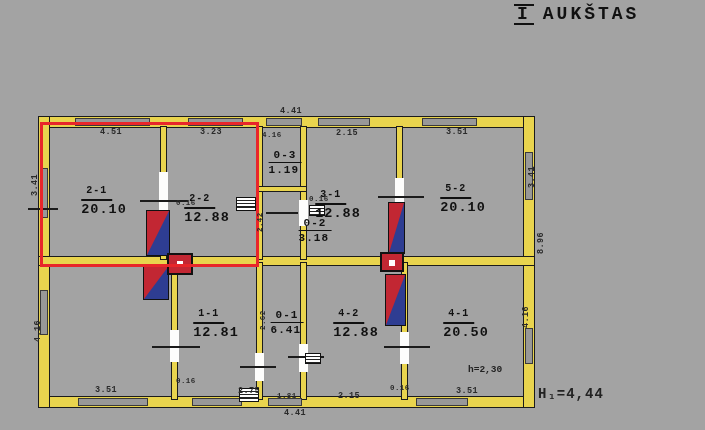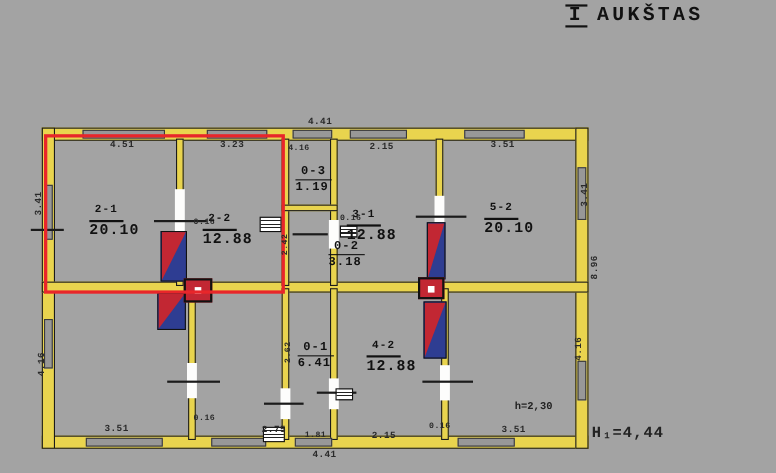--- a/index.html
+++ b/index.html
@@ -141,27 +141,35 @@
     <div class="rarea">3.18</div>
   </div>
   <div class="room" style="left:338px;top:184px;">
     <div class="rid">3-1</div>
     <div class="rarea">12.88</div>
   </div>
   <div class="room" style="left:463px;top:178px;">
     <div class="rid">5-2</div>
     <div class="rarea">20.10</div>
   </div>
+  <div class="room" style="left:216px;top:303px;">
+    <div class="rid">1-1</div>
+    <div class="rarea">12.81</div>
+  </div>
   <div class="room sm" style="left:287px;top:305px;">
     <div class="rid">0-1</div>
     <div class="rarea">6.41</div>
   </div>
   <div class="room" style="left:356px;top:303px;">
     <div class="rid">4-2</div>
     <div class="rarea">12.88</div>
+  </div>
+  <div class="room" style="left:466px;top:303px;">
+    <div class="rid">4-1</div>
+    <div class="rarea">20.50</div>
   </div>
 
   <div class="dim" style="left:100px;top:127px;">4.51</div>
   <div class="dim" style="left:200px;top:127px;">3.23</div>
   <div class="dim" style="left:280px;top:106px;">4.41</div>
   <div class="dim sm" style="left:262px;top:131px;">4.16</div>
   <div class="dim" style="left:336px;top:128px;">2.15</div>
   <div class="dim" style="left:446px;top:127px;">3.51</div>
   <div class="dim rot" style="left:30px;top:196px;">3.41</div>
   <div class="dim rot" style="left:527px;top:188px;">3.41</div>

